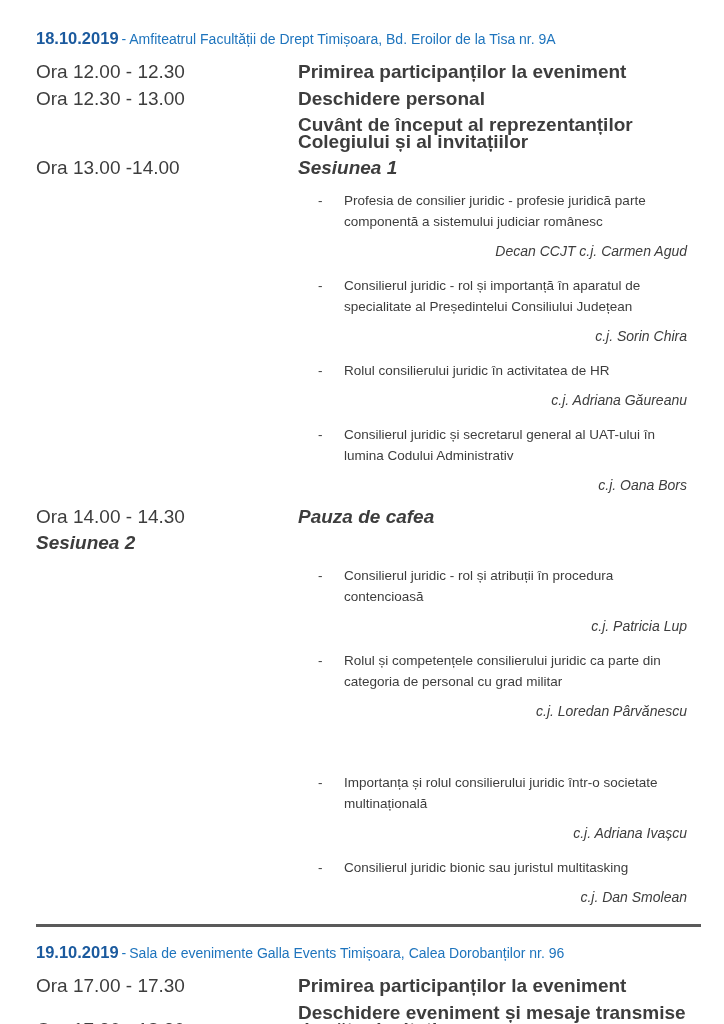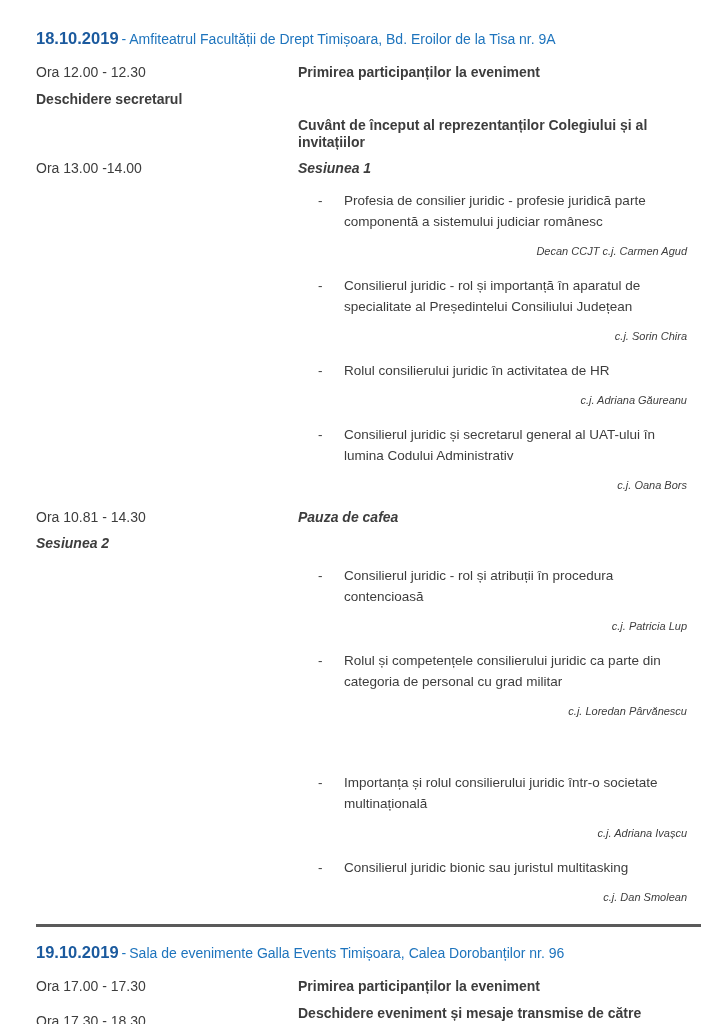--- a/index.html
+++ b/index.html
@@ -37,23 +37,23 @@
     color:var(--loc-blue);
     font-size:14px;
     padding:0 3px;
   }
   .section-header .loc{
     color:var(--loc-blue);
     font-size:14px;
   }
   .row{
     display:flex;
-    align-items:center;
+    align-items:flex-end;
     margin:10px 0 10px 0;
-    font-size:14px;
+    font-size:19px;
     line-height:16.5px;
   }
   .row .time{
     width:262px;
     flex:none;
   }
   .row .desc{flex:1;font-weight:bold;}
   .row .desc.italic{font-style:italic;}
   .row .desc.bold{font-weight:bold;}
   .bullet{
@@ -65,21 +65,21 @@
   .bullet .dash{
     flex:none;
     width:26px;
   }
   .bullet .btext{
     width:340px;
   }
   .attribution{
     text-align:right;
     font-style:italic;
-    font-size:11px;
+    font-size:14px;
     line-height:17px;
     margin:11px 0 15px 0;
   }
   .spacer{height:24px;}
   .divider{
     border:none;
     height:3px;
     margin:18px 0 13px 0;
     width:665px;
   }
@@ -92,21 +92,22 @@
 
 <div class="page">
   <div id="sections">
       <div class="section">
         <h2 class="section-header"><span class="date">18.10.2019</span><span class="sep">-</span><span class="loc">Amfiteatrul Facultății de Drept Timișoara, Bd. Eroilor de la Tisa  nr. 9A</span></h2>
         <div class="row">
           <span class="time">Ora 12.00 - 12.30</span>
           <span class="desc normal">Primirea participanților la eveniment</span>
         </div>
         <div class="row">
-          <span class="desc normal">Deschidere secretarul</span>
+          <span class="time">Ora 12.30 - 13.00</span>
+          <span class="desc normal">Deschidere personal</span>
         </div>
         <div class="row">
           <span class="time"></span>
           <span class="desc normal">Cuvânt de început al reprezentanților Colegiului și al invitațiilor</span>
         </div>
         <div class="row">
           <span class="time">Ora 13.00 -14.00</span>
           <span class="desc italic">Sesiunea 1</span>
         </div>
         <div class="bullet">
@@ -123,21 +124,21 @@
           <span class="dash">-</span>
           <span class="btext">Rolul consilierului juridic în activitatea de HR</span>
         </div>
         <div class="attribution">c.j. Adriana Găureanu</div>
         <div class="bullet">
           <span class="dash">-</span>
           <span class="btext">Consilierul juridic și secretarul general al UAT-ului în lumina Codului Administrativ</span>
         </div>
         <div class="attribution">c.j. Oana Bors</div>
         <div class="row">
-          <span class="time">Ora 10.81 - 14.30</span>
+          <span class="time">Ora 14.00 - 14.30</span>
           <span class="desc italic">Pauza de cafea</span>
         </div>
         <div class="row">
           <span class="desc italic">Sesiunea 2</span>
         </div>
         <div class="bullet">
           <span class="dash">-</span>
           <span class="btext">Consilierul juridic - rol și atribuții în procedura contencioasă</span>
         </div>
         <div class="attribution">c.j. Patricia Lup</div>

